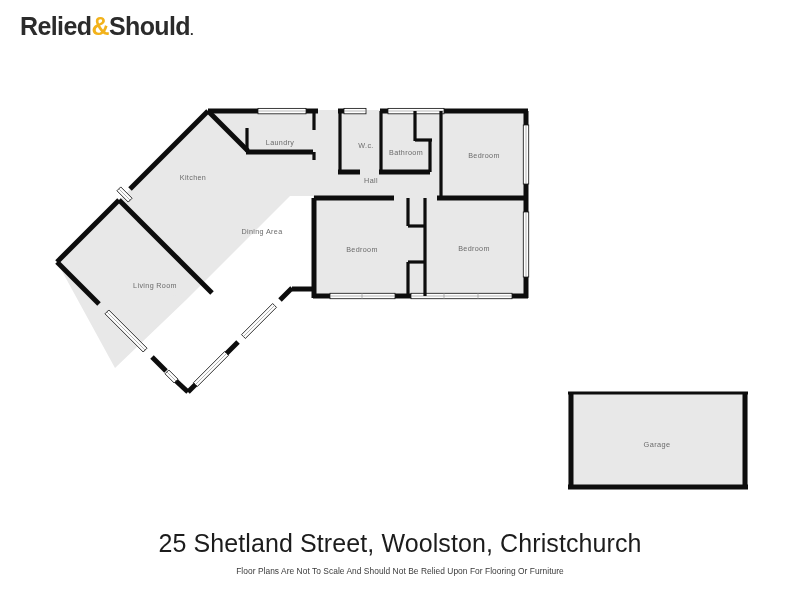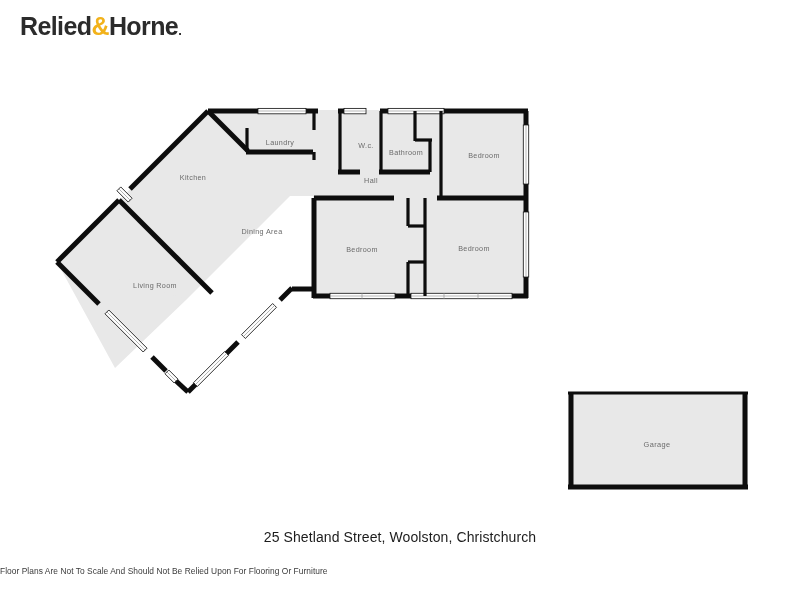--- a/index.html
+++ b/index.html
@@ -56,41 +56,42 @@
     letter-spacing: 0.35px;
   }
   .rlabel-g { font-size: 7.4px; }
   
   #caption {
     position: absolute;
     left: 0;
     right: 0;
     top: 529px;
     text-align: center;
-    font-size: 14px;
+    font-size: 25px;
     color: #1c1c1c;
     letter-spacing: 0.1px;
   }
   #disclaimer {
     position: absolute;
     left: 0;
     right: 0;
     top: 566px;
+    text-align: center;
     font-size: 8.4px;
     color: #3a3a3a;
     letter-spacing: 0.05px;
   }
 </style>
 </head>
 <body>
 
 <div id="page">
 
   <div id="logo">
-    <span>Relied</span><span class="amp">&amp;</span><span>Horne</span><span class="dot">.</span>
+    <span>Relied</span><span class="amp">&amp;</span><span>Should</span><span class="dot">.</span>
   </div>
 
   <svg id="plan" viewBox="0 0 800 600">
 
     <g>
 
       <polygon class="floor" points="210,110 313,110 313,196 290,196 186,300 115,368 57,262 "></polygon>
       <polygon class="floor" points="57,262 210,110 313,110 313,196 289,196 186,299 "></polygon>
 
       <rect class="floor" x="313" y="110" width="215" height="188"></rect>

